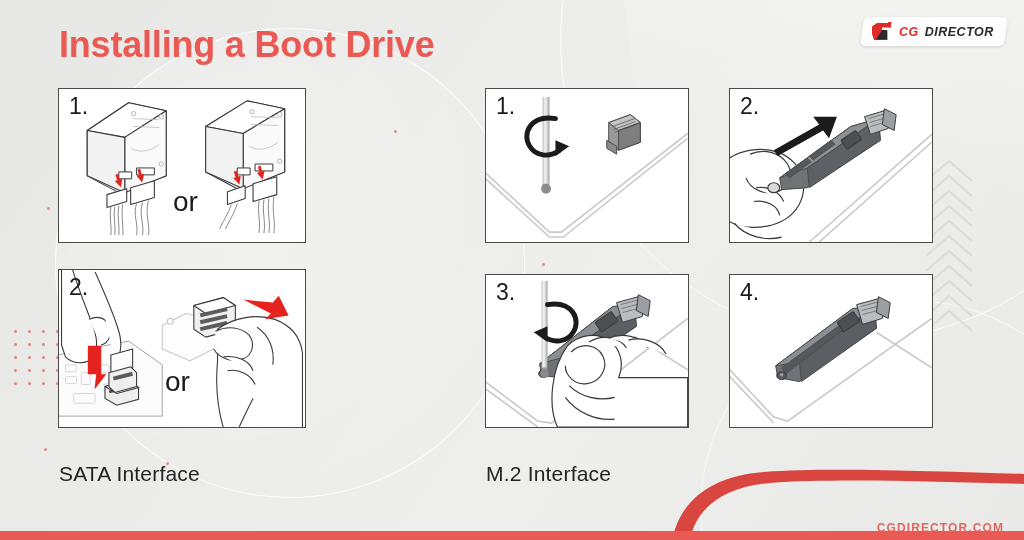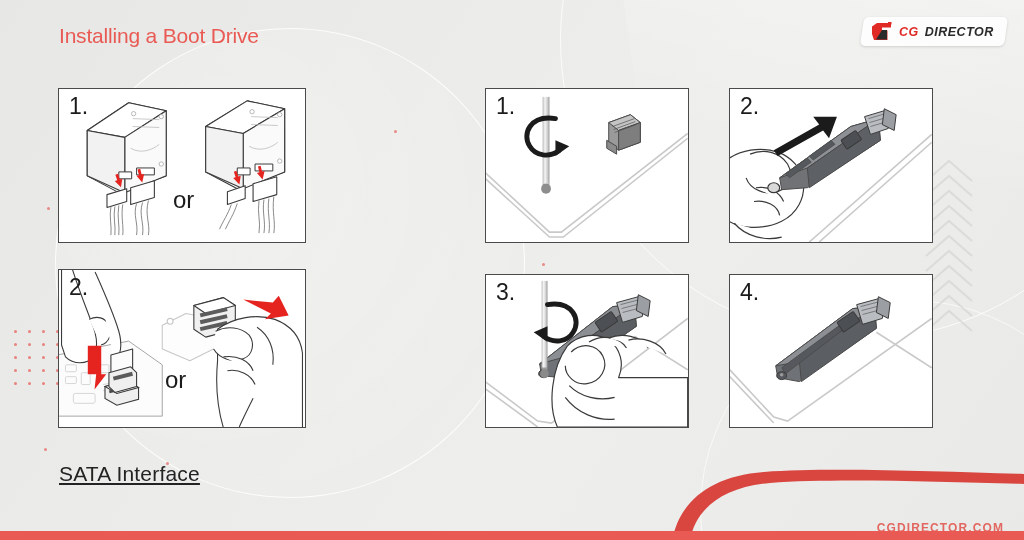--- a/index.html
+++ b/index.html
@@ -73,22 +73,22 @@
   }
   .stray-dot {
     position: absolute; width: 3px; height: 3px;
     border-radius: 50%; background: #e8716b; opacity: .8;
   }
 
   
   .title {
     position: absolute;
     left: 59px; top: 24px;
-    font-size: 21px;
-    font-weight: normal;
+    font-size: 36px;
+    font-weight: bold;
     color: #ea5a54;
     letter-spacing: -0.2px;
     white-space: nowrap;
   }
 
   .logo-badge {
     position: absolute;
     right: 18px; top: 17px;
     height: 29px;
     padding: 0 12px 0 9px;
@@ -116,41 +116,41 @@
     position: absolute;
     left: 10px; top: 4px;
     font-size: 23px;
     color: #1b1b1b;
     font-family: "Liberation Sans", sans-serif;
     z-index: 5;
   }
   .panel svg { position: absolute; inset: 0; width: 100%; height: 100%; }
   .or-label {
     position: absolute;
-    font-size: 24px;
+    font-size: 28px;
     color: #1b1b1b;
     z-index: 6;
   }
 
   
   #panel-sata-1 { left: 58px;  top: 88px;  width: 248px; height: 155px; }
   #panel-sata-2 { left: 58px;  top: 269px; width: 248px; height: 159px; }
   #panel-m2-1   { left: 485px; top: 88px;  width: 204px; height: 155px; }
   #panel-m2-2   { left: 729px; top: 88px;  width: 204px; height: 155px; }
   #panel-m2-3   { left: 485px; top: 274px; width: 204px; height: 154px; }
   #panel-m2-4   { left: 729px; top: 274px; width: 204px; height: 154px; }
 
   
   .caption {
     position: absolute;
     font-size: 21px;
     color: #232323;
     letter-spacing: 0.2px;
   }
-  #caption-sata { left: 59px;  top: 462px; text-decoration: underline; }
+  #caption-sata { left: 59px;  top: 462px; }
   #caption-m2   { left: 486px; top: 462px; }
 
   
   .red-bar {
     position: absolute;
     left: 0; bottom: 0;
     width: 1024px; height: 9px;
     background: #ea5a54;
   }
   .swoosh { position: absolute; right: 0; bottom: 0; width: 360px; height: 90px; }
@@ -529,20 +529,21 @@
           <path d="M134 40 L153 35"></path>
         </g>
         <path d="M150 22 L162 28 L160 44 L148 38 Z" fill="#9b9ea2" stroke="#3a3a3a"></path>
         <ellipse cx="52" cy="102" rx="5" ry="4" fill="#55585c" stroke="#3a3a3a"></ellipse>
         <circle cx="52" cy="101" r="1.8" fill="#9a9a9a" stroke="none"></circle>
       </g>
     </svg>
   </div>
 
   <div class="caption" id="caption-sata">SATA Interface</div>
+  <div class="caption" id="caption-m2">M.2 Interface</div>
 
   <svg class="swoosh" viewBox="0 0 360 90" preserveAspectRatio="none">
     <path d="M8 92 C14 54, 44 26, 100 22 C170 17, 280 22, 360 24 L360 34 C280 32, 172 28, 106 33 C58 37, 30 60, 26 92 Z" fill="#d9453f"></path>
   </svg>
   <div class="site-url">CGDIRECTOR.COM</div>
   <div class="red-bar"></div>
 
 </div>
 
 </body></html>

